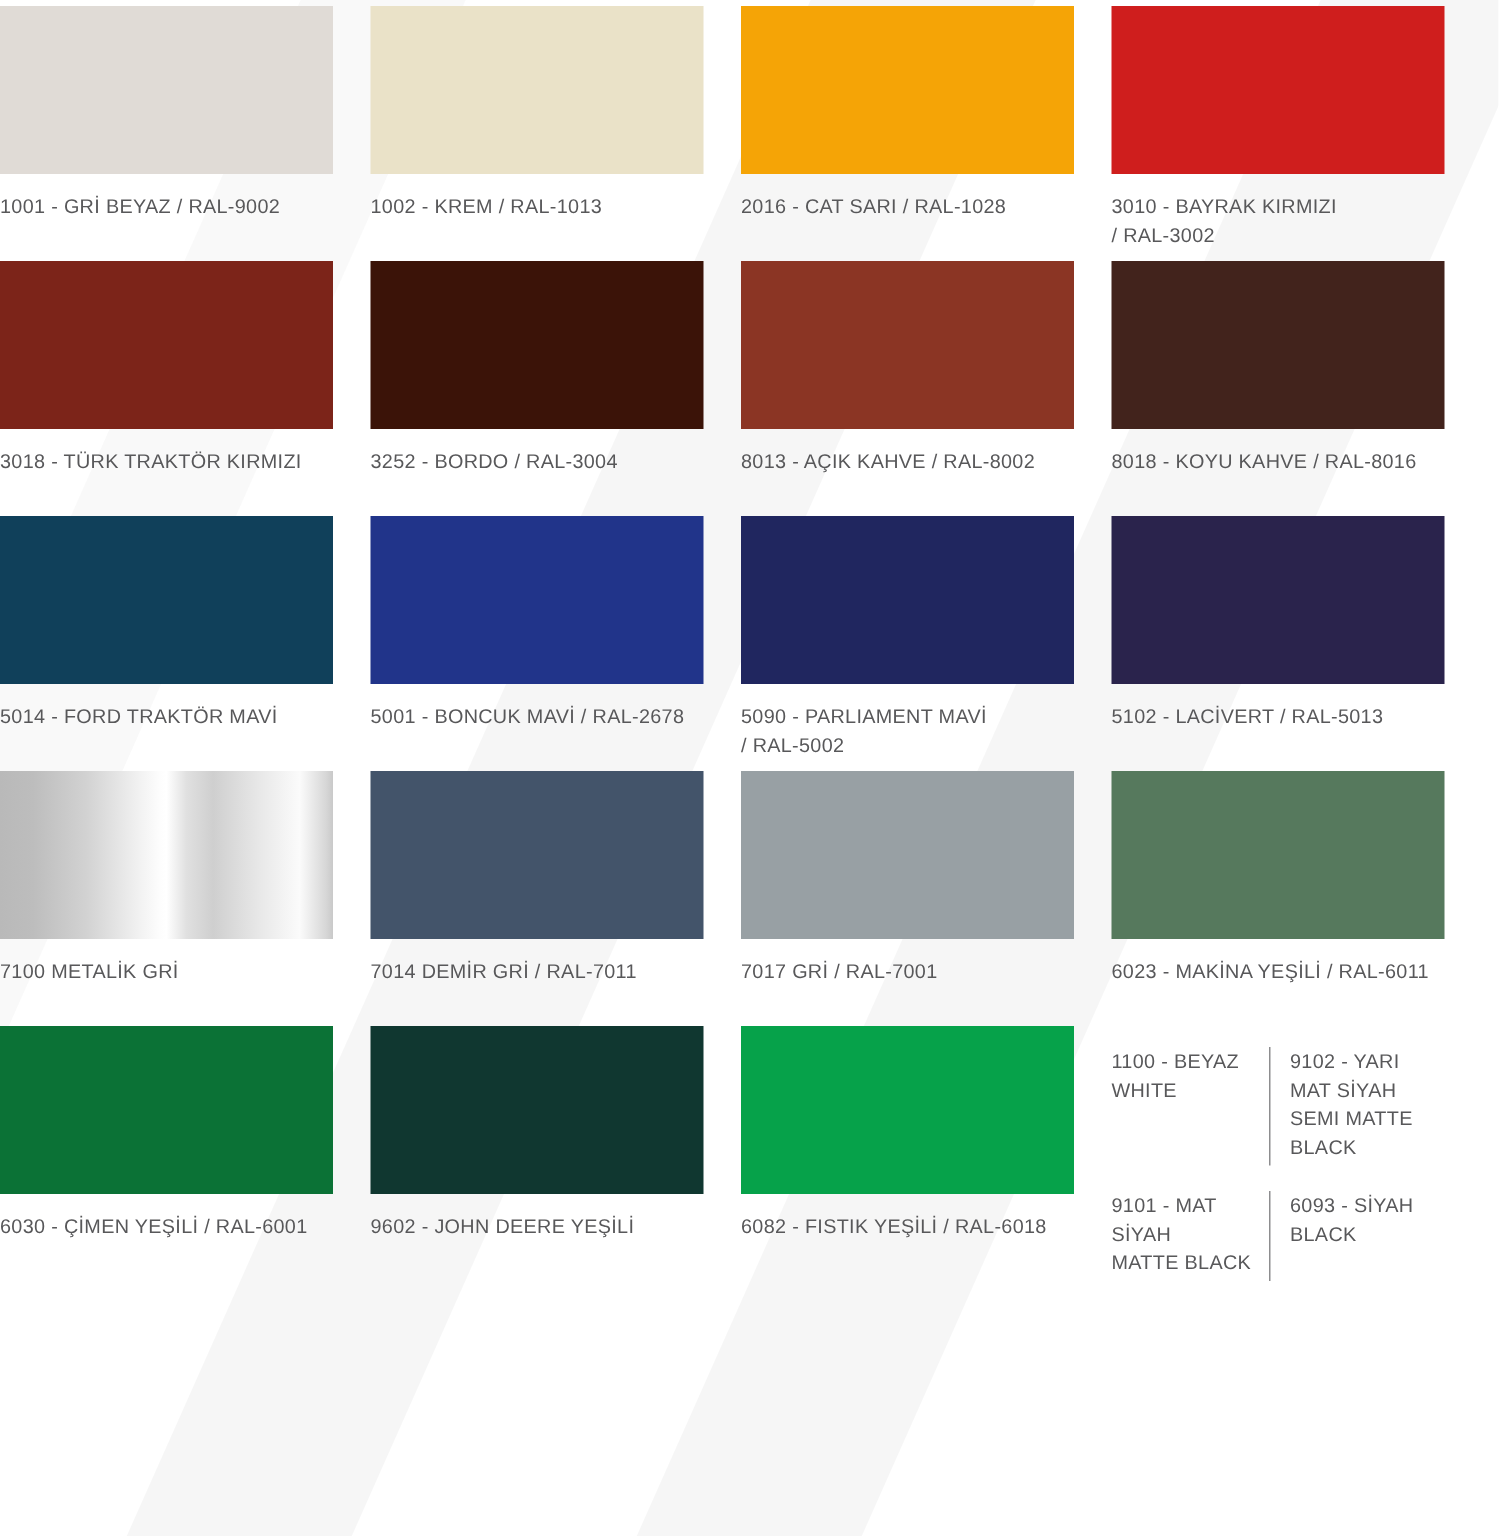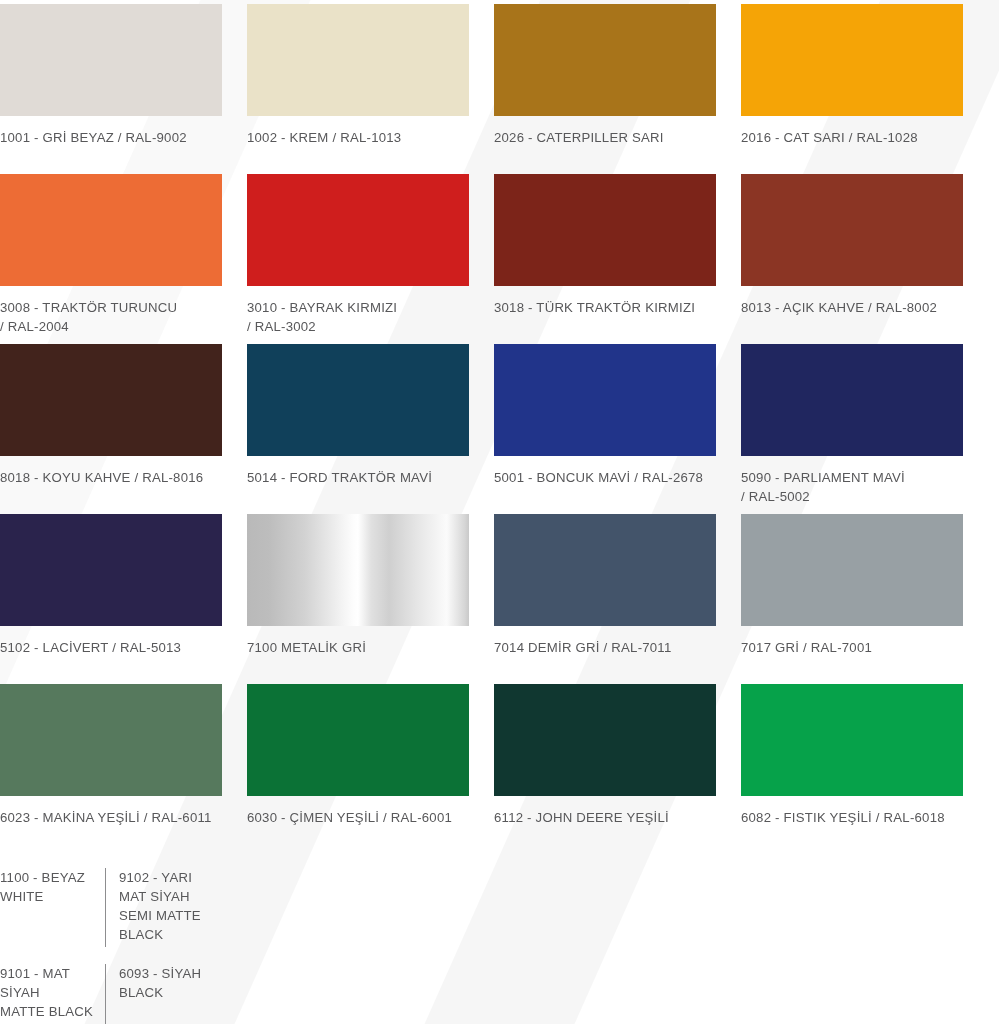--- a/index.html
+++ b/index.html
@@ -128,42 +128,37 @@
 
   <div class="cell">
         <div class="swatch" style="background: rgb(224, 219, 214);"></div>
         <div class="label">1001 - GRİ BEYAZ / RAL-9002</div>
       </div>
       <div class="cell">
         <div class="swatch" style="background: rgb(234, 226, 200);"></div>
         <div class="label">1002 - KREM / RAL-1013</div>
       </div>
       <div class="cell">
-        <div class="swatch" style="background: rgb(168, 116, 26);"></div>
-        <div class="label">2026 - CATERPILLER SARI</div>
-      </div>
-      <div class="cell">
         <div class="swatch" style="background: rgb(245, 164, 6);"></div>
         <div class="label">2016 - CAT SARI / RAL-1028</div>
-      </div>
-      <div class="cell">
-        <div class="swatch" style="background: rgb(237, 108, 53);"></div>
-        <div class="label">3008 - TRAKTÖR TURUNCU
-/ RAL-2004</div>
       </div>
       <div class="cell">
         <div class="swatch" style="background: rgb(207, 30, 29);"></div>
         <div class="label">3010 - BAYRAK KIRMIZI
 / RAL-3002</div>
       </div>
       <div class="cell">
         <div class="swatch" style="background: rgb(124, 36, 25);"></div>
         <div class="label">3018 - TÜRK TRAKTÖR KIRMIZI</div>
       </div>
       <div class="cell">
+        <div class="swatch" style="background: rgb(59, 19, 8);"></div>
+        <div class="label">3252 - BORDO / RAL-3004</div>
+      </div>
+      <div class="cell">
         <div class="swatch" style="background: rgb(139, 53, 36);"></div>
         <div class="label">8013 - AÇIK KAHVE / RAL-8002</div>
       </div>
       <div class="cell">
         <div class="swatch" style="background: rgb(66, 35, 28);"></div>
         <div class="label">8018 - KOYU KAHVE / RAL-8016</div>
       </div>
       <div class="cell">
         <div class="swatch" style="background: rgb(16, 64, 90);"></div>
         <div class="label">5014 - FORD TRAKTÖR MAVİ</div>
@@ -196,21 +191,21 @@
       <div class="cell">
         <div class="swatch" style="background: rgb(86, 121, 93);"></div>
         <div class="label">6023 - MAKİNA YEŞİLİ / RAL-6011</div>
       </div>
       <div class="cell">
         <div class="swatch" style="background: rgb(11, 114, 54);"></div>
         <div class="label">6030 - ÇİMEN YEŞİLİ / RAL-6001</div>
       </div>
       <div class="cell">
         <div class="swatch" style="background: rgb(16, 55, 48);"></div>
-        <div class="label">6112 - JOHN DEERE YEŞİLİ</div>
+        <div class="label">9602 - JOHN DEERE YEŞİLİ</div>
       </div>
       <div class="cell">
         <div class="swatch" style="background: rgb(6, 162, 74);"></div>
         <div class="label">6082 - FISTIK YEŞİLİ / RAL-6018</div>
       </div>
       <div class="cell bw-cell">
         <div class="bw-entry bw-e1" style="grid-area: 1 / 1;">1100 - BEYAZ
 WHITE</div>
         <div class="bw-entry bw-e2" style="grid-area: 1 / 3;">9102 - YARI MAT SİYAH
 SEMI MATTE BLACK</div>

